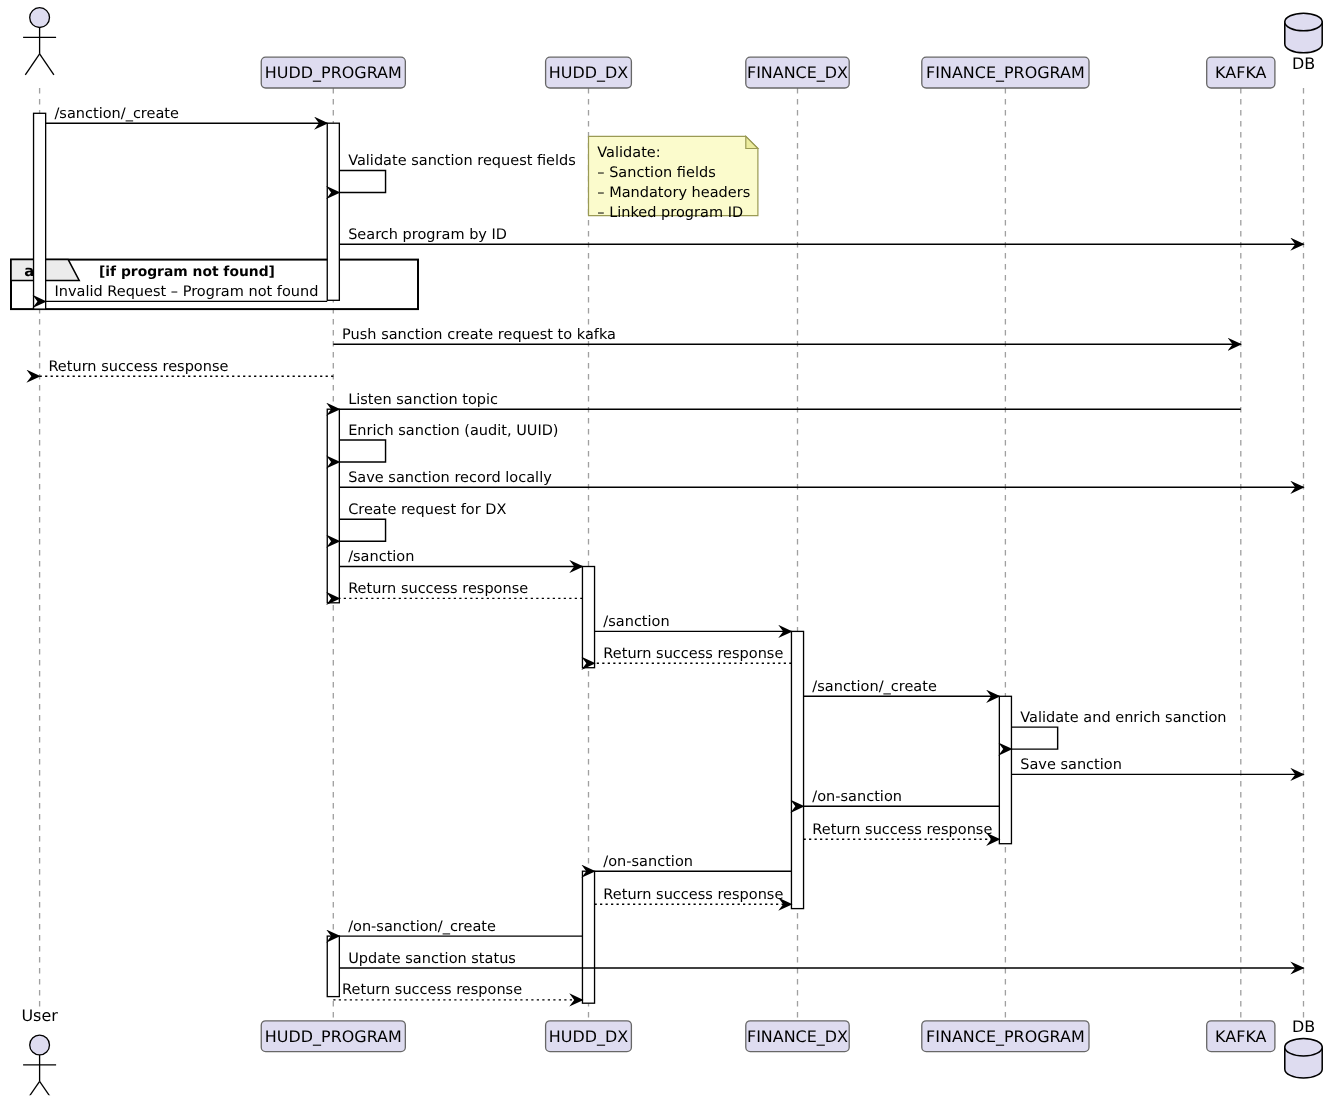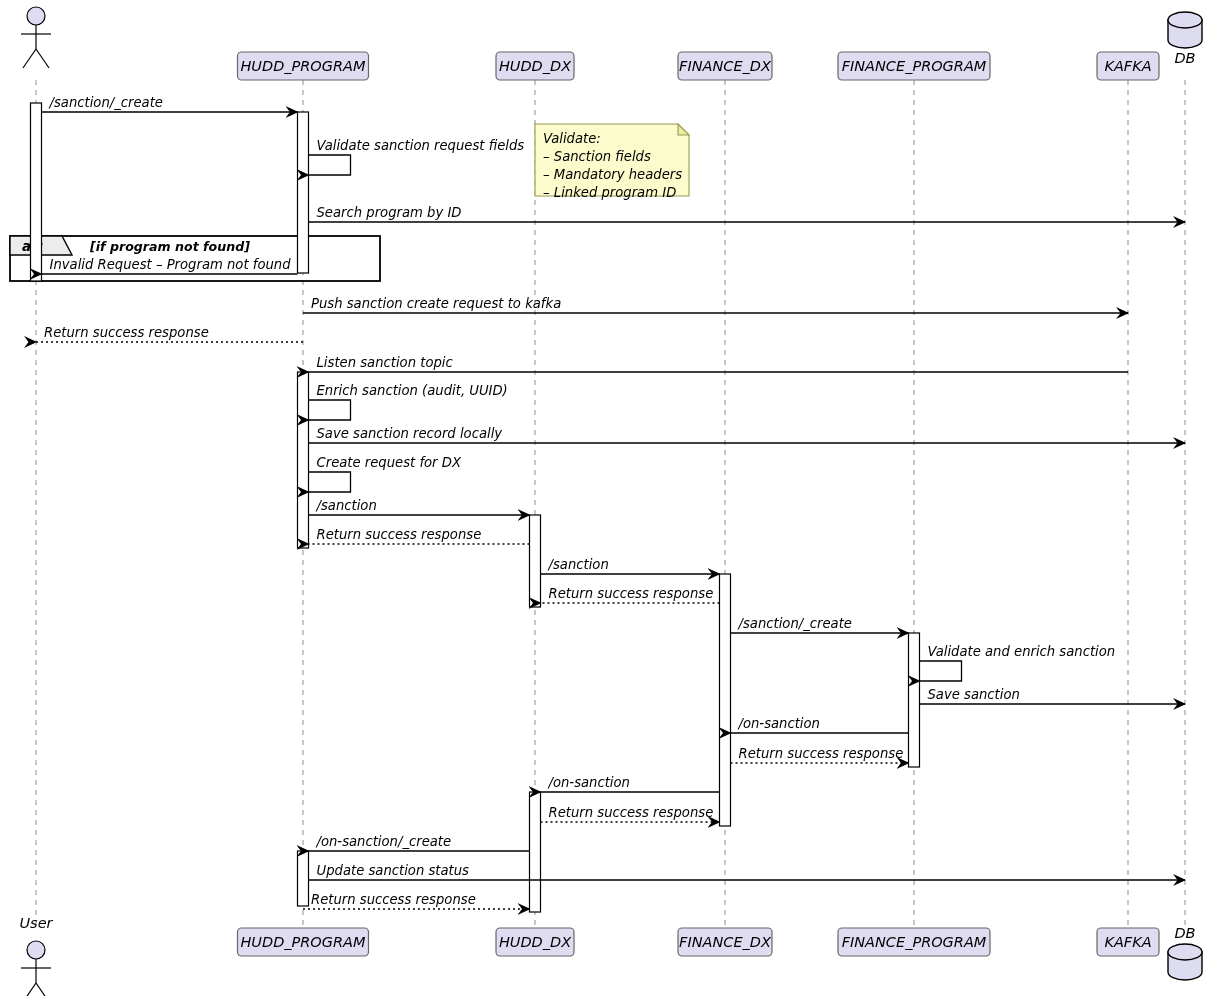--- a/index.html
+++ b/index.html
@@ -1,18 +1,18 @@
 <!DOCTYPE html>
 <html><head>
 <meta charset="utf-8">
 <title>Sequence Diagram</title>
 <style>
   html,body{margin:0;padding:0;background:#ffffff;}
   body{font-family:"DejaVu Sans","Liberation Sans",sans-serif;}
-  #stage{position:relative;width:1219px;height:996px;overflow:hidden;background:#fff;font-style:italic;}
+  #stage{position:relative;width:1219px;height:996px;overflow:hidden;background:#fff;}
   svg#diagram{position:absolute;left:0;top:0;width:1219px;height:1007px;}
   .pbox{fill:#dedcf0;stroke:#676767;stroke-width:1.2;}
   .plabel{font-family:"DejaVu Sans","Liberation Sans",sans-serif;font-size:14.5px;fill:#000;text-anchor:middle;dominant-baseline:middle;}
   .dblabel{font-family:"DejaVu Sans","Liberation Sans",sans-serif;font-size:14.5px;fill:#000;text-anchor:middle;}
   .lifeline{stroke:#a0a0a0;stroke-width:1.2;stroke-dasharray:5,5;fill:none;}
   .actline{stroke:#000;stroke-width:1.2;fill:none;}
   .actor-head{fill:#dedcf0;stroke:#000;stroke-width:1.2;}
   .activation{fill:#ffffff;stroke:#000;stroke-width:1.2;}
   .msg{stroke:#000;stroke-width:1.3;fill:none;}
   .msg-dotted{stroke:#000;stroke-width:1.3;fill:none;stroke-dasharray:2,3;}

